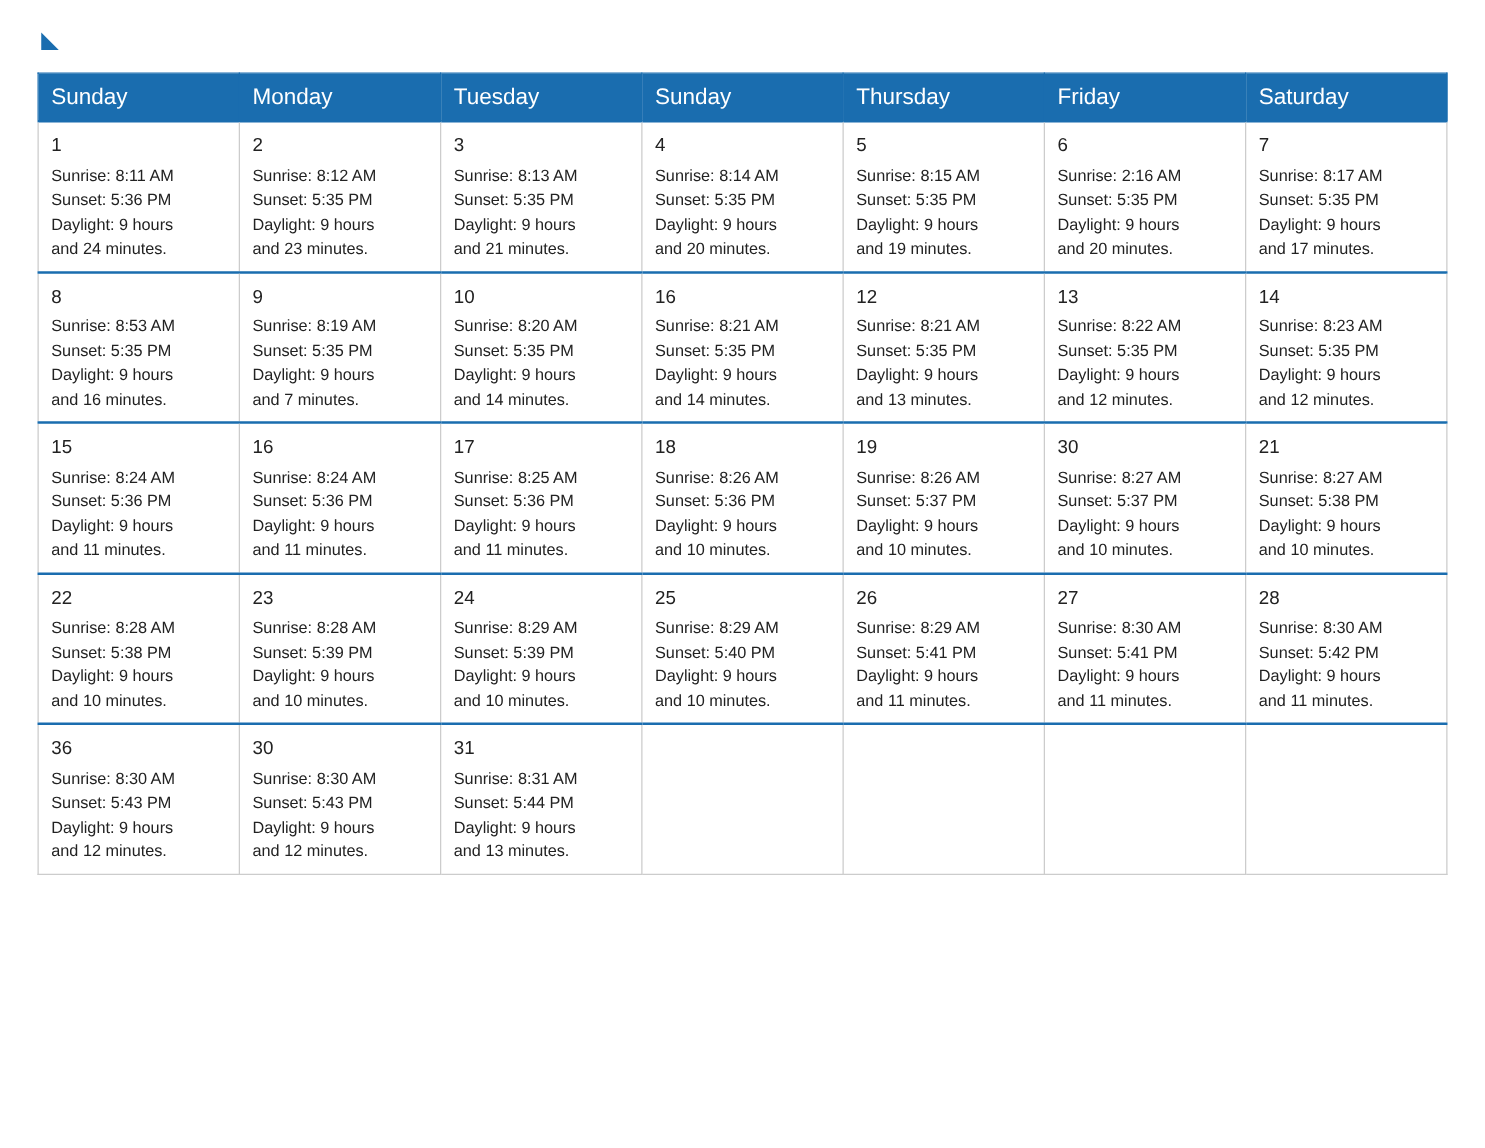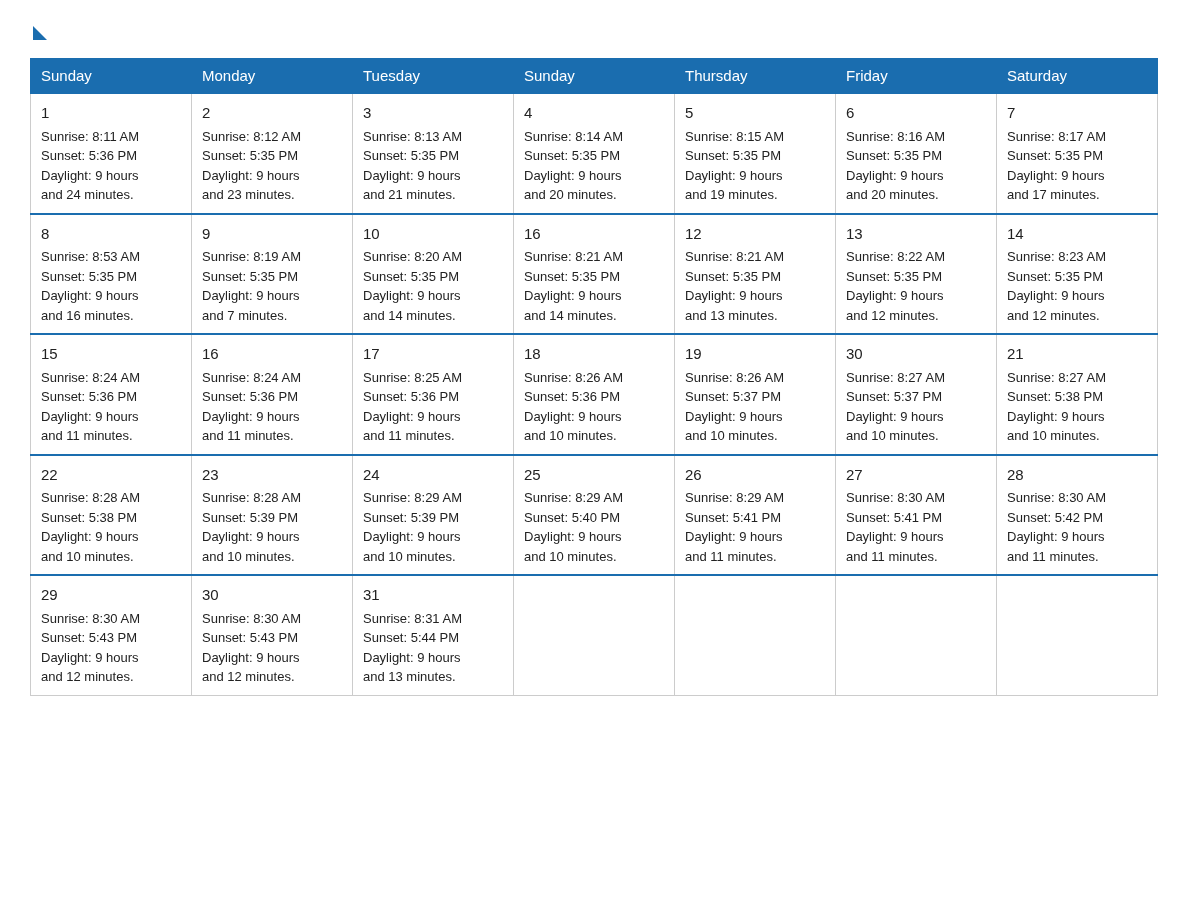--- a/index.html
+++ b/index.html
@@ -61,21 +61,21 @@
       margin-top: 4px;
     }
     table {
       width: 100%;
       border-collapse: collapse;
       table-layout: fixed;
     }
     thead th {
       background-color: #1a6daf;
       color: #fff;
-      font-size: 15px;
+      font-size: 18px;
       font-weight: normal;
       padding: 8px 10px;
       text-align: left;
       border: 1px solid #1a6daf;
     }
     tbody td {
       vertical-align: top;
       padding: 8px 10px;
       font-size: 13px;
       color: #222;
@@ -131,21 +131,21 @@
         <th>Saturday</th>
       </tr>
   </thead>
   <tbody id="calendar-body">
       <tr>
         <td><span class="day-number">1</span><span class="day-info">Sunrise: 8:11 AM</span><br><span class="day-info">Sunset: 5:36 PM</span><br><span class="day-info">Daylight: 9 hours</span><br><span class="day-info">and 24 minutes.</span></td>
         <td><span class="day-number">2</span><span class="day-info">Sunrise: 8:12 AM</span><br><span class="day-info">Sunset: 5:35 PM</span><br><span class="day-info">Daylight: 9 hours</span><br><span class="day-info">and 23 minutes.</span></td>
         <td><span class="day-number">3</span><span class="day-info">Sunrise: 8:13 AM</span><br><span class="day-info">Sunset: 5:35 PM</span><br><span class="day-info">Daylight: 9 hours</span><br><span class="day-info">and 21 minutes.</span></td>
         <td><span class="day-number">4</span><span class="day-info">Sunrise: 8:14 AM</span><br><span class="day-info">Sunset: 5:35 PM</span><br><span class="day-info">Daylight: 9 hours</span><br><span class="day-info">and 20 minutes.</span></td>
         <td><span class="day-number">5</span><span class="day-info">Sunrise: 8:15 AM</span><br><span class="day-info">Sunset: 5:35 PM</span><br><span class="day-info">Daylight: 9 hours</span><br><span class="day-info">and 19 minutes.</span></td>
-        <td><span class="day-number">6</span><span class="day-info">Sunrise: 8:16 AM</span><br><span class="day-info">Sunset: 5:35 PM</span><br><span class="day-info">Daylight: 9 hours</span><br><span class="day-info">and 20 minutes.</span></td>
+        <td><span class="day-number">6</span><span class="day-info">Sunrise: 2:16 AM</span><br><span class="day-info">Sunset: 5:35 PM</span><br><span class="day-info">Daylight: 9 hours</span><br><span class="day-info">and 20 minutes.</span></td>
         <td><span class="day-number">7</span><span class="day-info">Sunrise: 8:17 AM</span><br><span class="day-info">Sunset: 5:35 PM</span><br><span class="day-info">Daylight: 9 hours</span><br><span class="day-info">and 17 minutes.</span></td>
       </tr>
       <tr>
         <td><span class="day-number">8</span><span class="day-info">Sunrise: 8:53 AM</span><br><span class="day-info">Sunset: 5:35 PM</span><br><span class="day-info">Daylight: 9 hours</span><br><span class="day-info">and 16 minutes.</span></td>
         <td><span class="day-number">9</span><span class="day-info">Sunrise: 8:19 AM</span><br><span class="day-info">Sunset: 5:35 PM</span><br><span class="day-info">Daylight: 9 hours</span><br><span class="day-info">and 7 minutes.</span></td>
         <td><span class="day-number">10</span><span class="day-info">Sunrise: 8:20 AM</span><br><span class="day-info">Sunset: 5:35 PM</span><br><span class="day-info">Daylight: 9 hours</span><br><span class="day-info">and 14 minutes.</span></td>
         <td><span class="day-number">16</span><span class="day-info">Sunrise: 8:21 AM</span><br><span class="day-info">Sunset: 5:35 PM</span><br><span class="day-info">Daylight: 9 hours</span><br><span class="day-info">and 14 minutes.</span></td>
         <td><span class="day-number">12</span><span class="day-info">Sunrise: 8:21 AM</span><br><span class="day-info">Sunset: 5:35 PM</span><br><span class="day-info">Daylight: 9 hours</span><br><span class="day-info">and 13 minutes.</span></td>
         <td><span class="day-number">13</span><span class="day-info">Sunrise: 8:22 AM</span><br><span class="day-info">Sunset: 5:35 PM</span><br><span class="day-info">Daylight: 9 hours</span><br><span class="day-info">and 12 minutes.</span></td>
         <td><span class="day-number">14</span><span class="day-info">Sunrise: 8:23 AM</span><br><span class="day-info">Sunset: 5:35 PM</span><br><span class="day-info">Daylight: 9 hours</span><br><span class="day-info">and 12 minutes.</span></td>
@@ -162,21 +162,21 @@
       <tr>
         <td><span class="day-number">22</span><span class="day-info">Sunrise: 8:28 AM</span><br><span class="day-info">Sunset: 5:38 PM</span><br><span class="day-info">Daylight: 9 hours</span><br><span class="day-info">and 10 minutes.</span></td>
         <td><span class="day-number">23</span><span class="day-info">Sunrise: 8:28 AM</span><br><span class="day-info">Sunset: 5:39 PM</span><br><span class="day-info">Daylight: 9 hours</span><br><span class="day-info">and 10 minutes.</span></td>
         <td><span class="day-number">24</span><span class="day-info">Sunrise: 8:29 AM</span><br><span class="day-info">Sunset: 5:39 PM</span><br><span class="day-info">Daylight: 9 hours</span><br><span class="day-info">and 10 minutes.</span></td>
         <td><span class="day-number">25</span><span class="day-info">Sunrise: 8:29 AM</span><br><span class="day-info">Sunset: 5:40 PM</span><br><span class="day-info">Daylight: 9 hours</span><br><span class="day-info">and 10 minutes.</span></td>
         <td><span class="day-number">26</span><span class="day-info">Sunrise: 8:29 AM</span><br><span class="day-info">Sunset: 5:41 PM</span><br><span class="day-info">Daylight: 9 hours</span><br><span class="day-info">and 11 minutes.</span></td>
         <td><span class="day-number">27</span><span class="day-info">Sunrise: 8:30 AM</span><br><span class="day-info">Sunset: 5:41 PM</span><br><span class="day-info">Daylight: 9 hours</span><br><span class="day-info">and 11 minutes.</span></td>
         <td><span class="day-number">28</span><span class="day-info">Sunrise: 8:30 AM</span><br><span class="day-info">Sunset: 5:42 PM</span><br><span class="day-info">Daylight: 9 hours</span><br><span class="day-info">and 11 minutes.</span></td>
       </tr>
       <tr>
-        <td><span class="day-number">29</span><span class="day-info">Sunrise: 8:30 AM</span><br><span class="day-info">Sunset: 5:43 PM</span><br><span class="day-info">Daylight: 9 hours</span><br><span class="day-info">and 12 minutes.</span></td>
+        <td><span class="day-number">36</span><span class="day-info">Sunrise: 8:30 AM</span><br><span class="day-info">Sunset: 5:43 PM</span><br><span class="day-info">Daylight: 9 hours</span><br><span class="day-info">and 12 minutes.</span></td>
         <td><span class="day-number">30</span><span class="day-info">Sunrise: 8:30 AM</span><br><span class="day-info">Sunset: 5:43 PM</span><br><span class="day-info">Daylight: 9 hours</span><br><span class="day-info">and 12 minutes.</span></td>
         <td><span class="day-number">31</span><span class="day-info">Sunrise: 8:31 AM</span><br><span class="day-info">Sunset: 5:44 PM</span><br><span class="day-info">Daylight: 9 hours</span><br><span class="day-info">and 13 minutes.</span></td>
         <td class="empty"></td>
         <td class="empty"></td>
         <td class="empty"></td>
         <td class="empty"></td>
       </tr>
     </tbody>
 </table>
 

